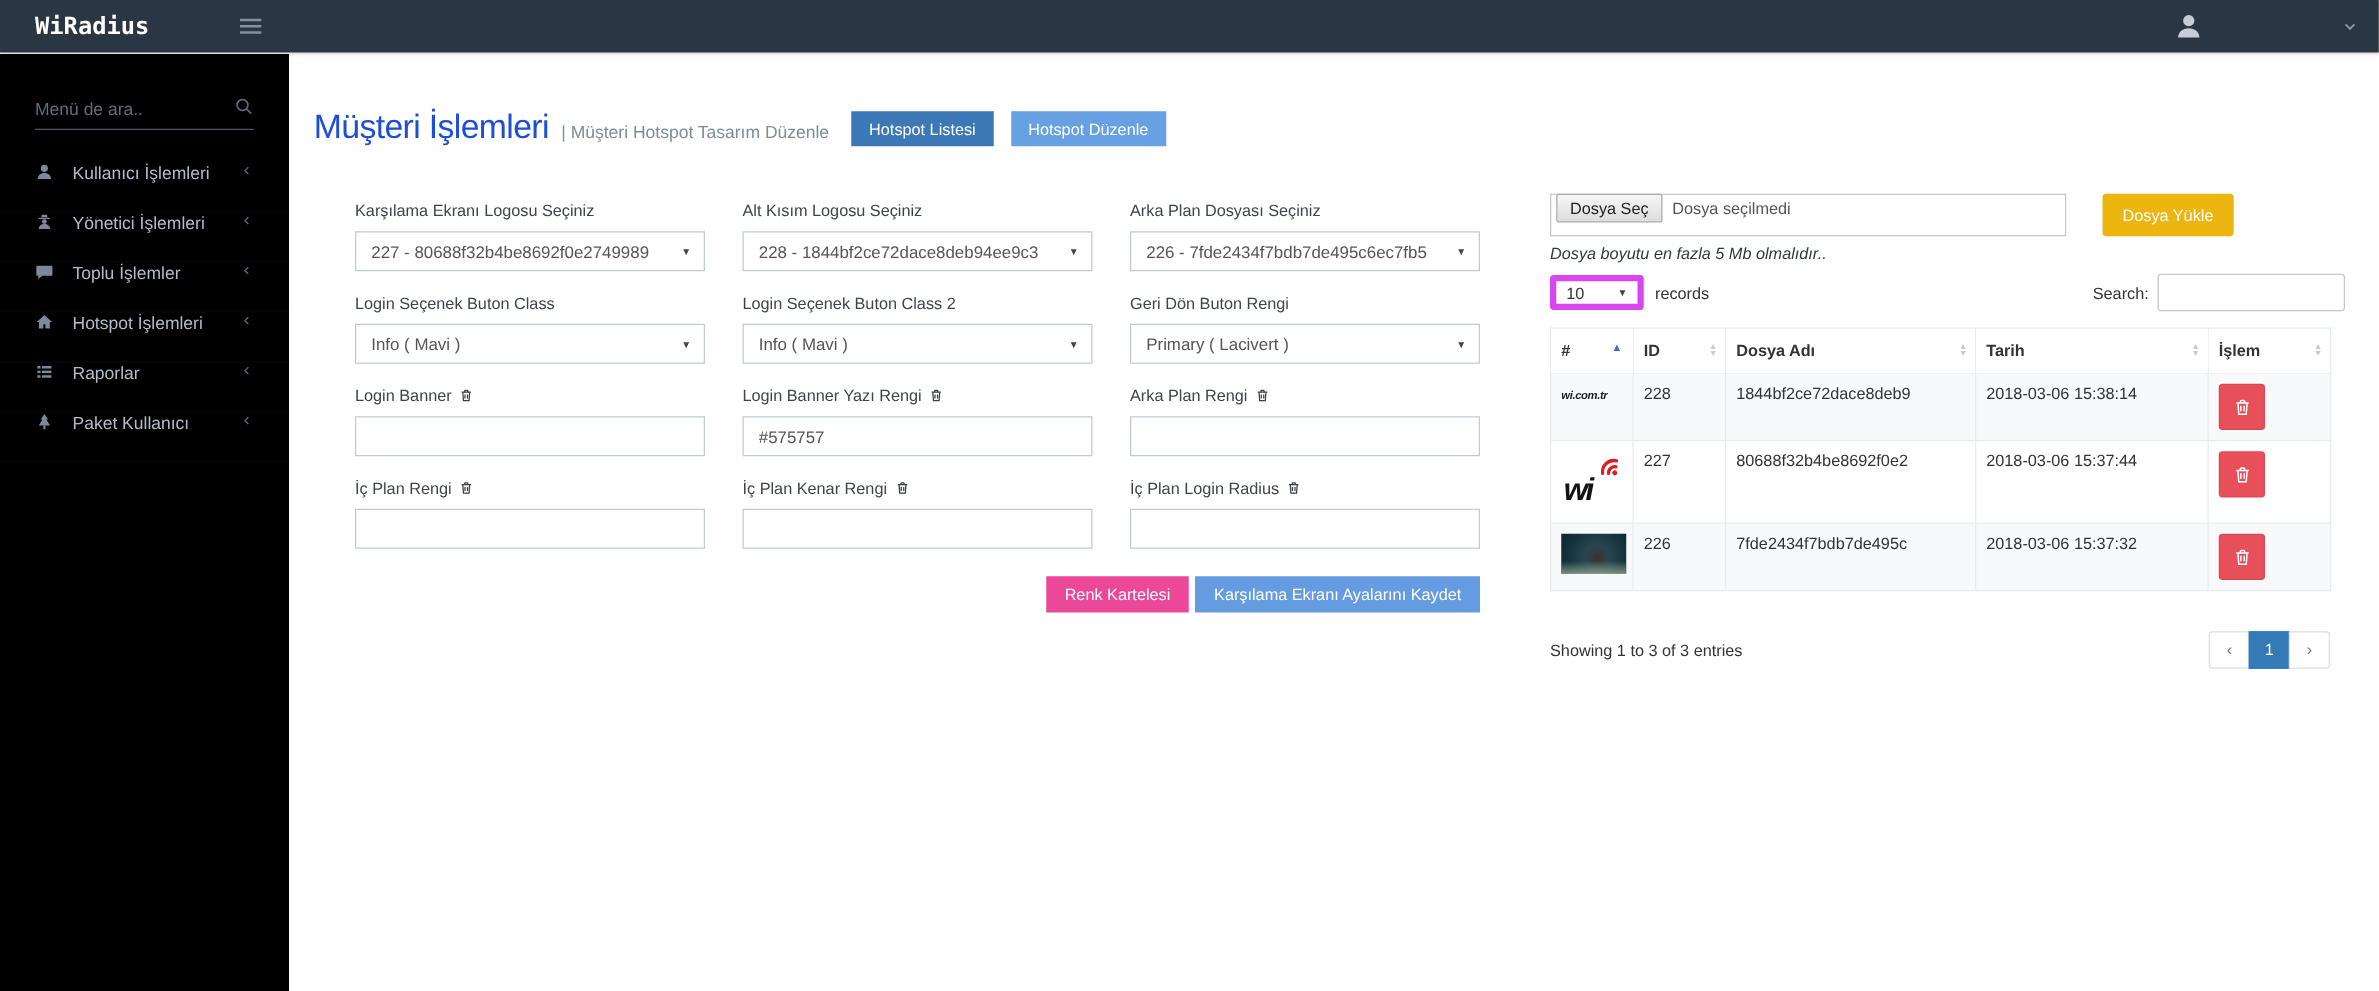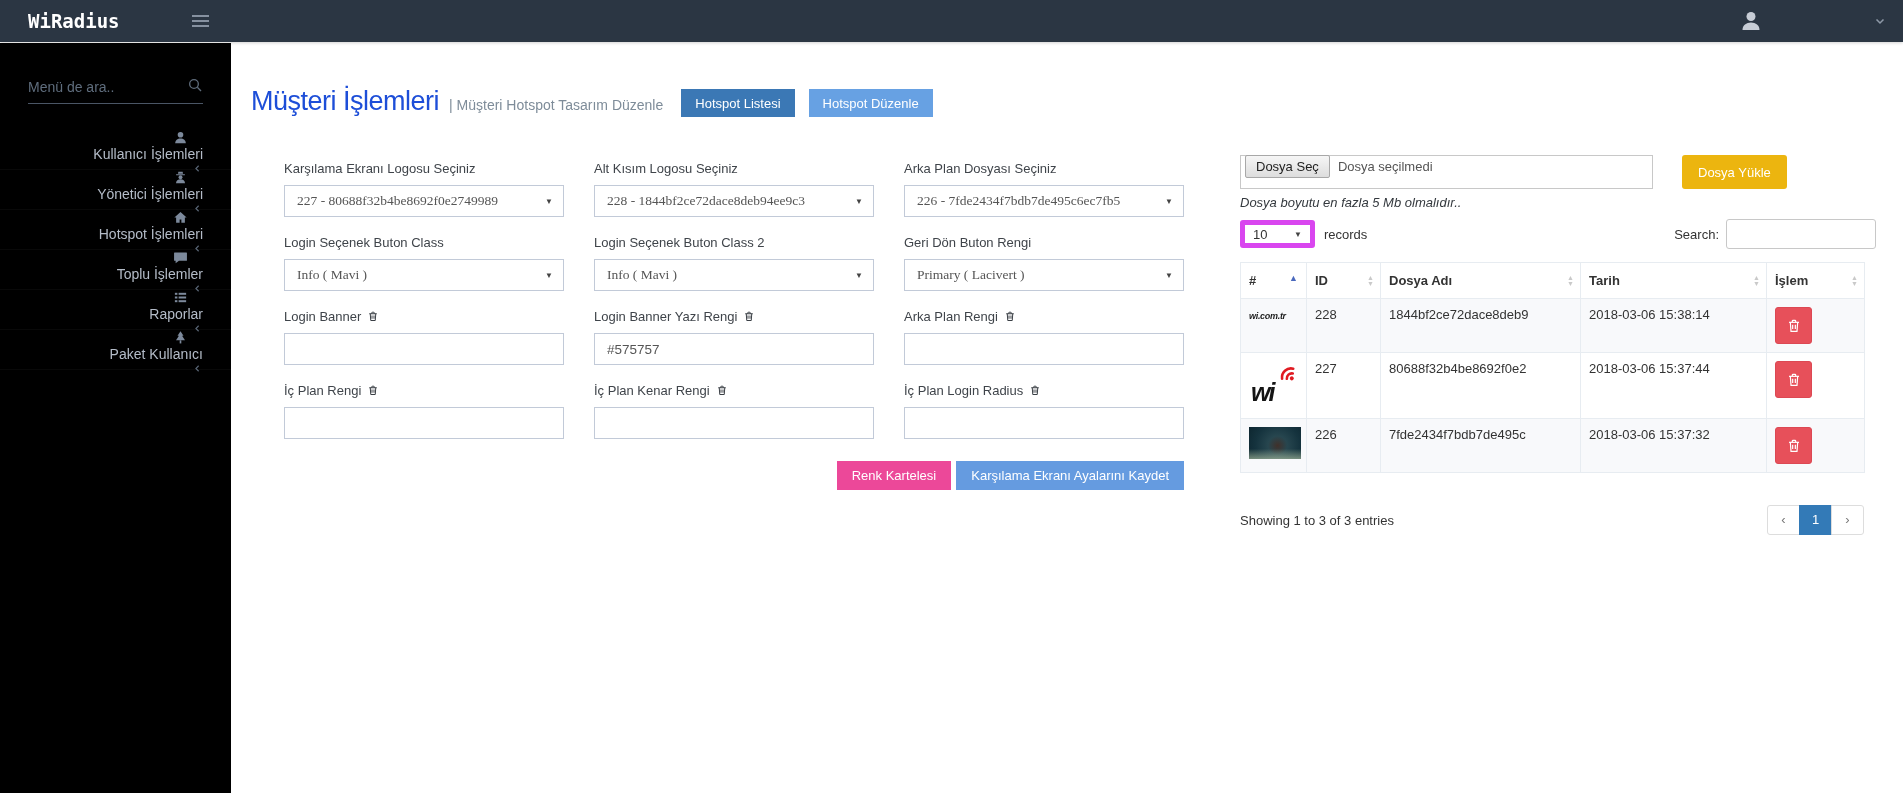--- a/index.html
+++ b/index.html
@@ -23,22 +23,22 @@
   
   .sidebar { position:fixed; top:43px; left:0; width:231px; height:751px; background:#000000; z-index:10; }
   .side-search { padding:30px 28px 12px 28px; position:relative; }
   .side-search input { width:100%; background:transparent; border:none; border-bottom:1px solid #4a5565;
                        color:#aab3c0; font-size:14px; padding:6px 24px 8px 0; outline:none;
                        font-family:"Liberation Sans", sans-serif; }
   .side-search input::placeholder { color:#5f6d7d; }
   .side-search .mag { position:absolute; right:28px; top:34px; width:16px; height:16px; color:#5e6b7a; cursor:pointer; }
   .side-search .mag svg { width:16px; height:16px; }
   .menu { margin-top:14px; }
-  .menu-item { height:40px; display:flex; align-items:flex-end; padding:0 28px; cursor:pointer;
-               border-bottom:1px solid rgba(255,255,255,0.035);flex-direction:column; }
+  .menu-item { height:40px; display:flex; align-items:flex-start; padding:0 28px; cursor:pointer;
+               border-bottom:1px solid rgba(255,255,255,0.035); }
   .mi-icon { width:16px; height:16px; margin-right:14px; color:#7c899b; flex:0 0 16px; }
   .mi-icon svg { width:15px; height:15px; fill:currentColor; }
   .mi-label { color:#b4bcc8; font-size:14px; flex:1; white-space:nowrap; }
   .mi-arrow { width:11px; height:11px; color:#5b6878; }
   .mi-arrow svg { width:11px; height:11px; }
 
   
   .main { position:absolute; top:42px; left:231px; width:1672px; padding:43px 0 0 20px; display:flex; }
   .left-col { width:934px; flex:0 0 934px; }
   .right-col { width:636px; flex:0 0 636px; margin-left:55px; padding-top:70px; }
@@ -53,21 +53,21 @@
   .tab-light { background:#67a1e3; }
 
   
   .form-grid { margin-left:33px; display:grid; grid-template-columns:repeat(3,280px);
                column-gap:30px; row-gap:18px; }
   .field label { display:flex; align-items:center; gap:6px; font-size:13px; color:#3f444a; margin-bottom:9px; }
   .trash-sm { width:12px; height:13px; color:#3a3f45; cursor:pointer; }
   .trash-sm svg { width:12px; height:13px; }
   .selectbox { height:32px; border:1px solid #c2cad8; display:flex; align-items:center;
                padding:0 10px 0 12px; cursor:pointer; background:#fff; }
-  .select-value { flex:1; font-size:13.5px; color:#555; white-space:nowrap; overflow:hidden;font-family:Liberation Serif, serif; }
+  .select-value { flex:1; font-size:13.5px; color:#555; white-space:nowrap; overflow:hidden; }
   .caret { font-size:8px; color:#444; margin-left:6px; }
   .text-input { width:100%; height:32px; border:1px solid #c2cad8; padding:0 12px; font-size:13.5px;
                 color:#555; outline:none; font-family:"Liberation Sans", sans-serif; }
   .form-actions { margin-left:33px; width:900px; margin-top:22px; display:flex; justify-content:flex-end; gap:5px; }
   .btn { border:none; color:#fff; font-size:13px; height:29px; padding:0 15px; cursor:pointer;
          font-family:"Liberation Sans", sans-serif; }
   .btn-teal { background:#ec4899; }
   .btn-blue { background:#659be0; }
 
   
@@ -188,37 +188,37 @@
       <span class="mi-label">Yönetici İşlemleri</span>
       <span class="mi-arrow">
         <svg viewBox="0 0 24 24" fill="none" stroke="currentColor" stroke-width="2.4">
             <path d="M14.5 6l-6 6 6 6"></path>
           </svg>
       </span>
     </div>
     <div class="menu-item">
       <span class="mi-icon">
         <svg viewBox="0 0 24 24">
-            <path d="M12 3.2L2.2 12H5v8.5h5.6V15h2.8v5.5H19V12h2.8z"></path>
-          </svg>
-      </span>
-      <span class="mi-label">Hotspot İşlemleri</span>
+            <path d="M2.5 4h19a.8.8 0 0 1 .8.8v11.4a.8.8 0 0 1-.8.8H9.5l-5.3 4v-4H2.5a.8.8 0 0 1-.8-.8V4.8a.8.8 0 0 1 .8-.8z"></path>
+          </svg>
+      </span>
+      <span class="mi-label">Toplu İşlemler</span>
       <span class="mi-arrow">
         <svg viewBox="0 0 24 24" fill="none" stroke="currentColor" stroke-width="2.4">
             <path d="M14.5 6l-6 6 6 6"></path>
           </svg>
       </span>
     </div>
     <div class="menu-item">
       <span class="mi-icon">
         <svg viewBox="0 0 24 24">
-            <path d="M2.5 4h19a.8.8 0 0 1 .8.8v11.4a.8.8 0 0 1-.8.8H9.5l-5.3 4v-4H2.5a.8.8 0 0 1-.8-.8V4.8a.8.8 0 0 1 .8-.8z"></path>
-          </svg>
-      </span>
-      <span class="mi-label">Toplu İşlemler</span>
+            <path d="M12 3.2L2.2 12H5v8.5h5.6V15h2.8v5.5H19V12h2.8z"></path>
+          </svg>
+      </span>
+      <span class="mi-label">Hotspot İşlemleri</span>
       <span class="mi-arrow">
         <svg viewBox="0 0 24 24" fill="none" stroke="currentColor" stroke-width="2.4">
             <path d="M14.5 6l-6 6 6 6"></path>
           </svg>
       </span>
     </div>
     <div class="menu-item">
       <span class="mi-icon">
         <svg viewBox="0 0 24 24">
             <rect x="3" y="4.5" width="4" height="3.2"></rect>

